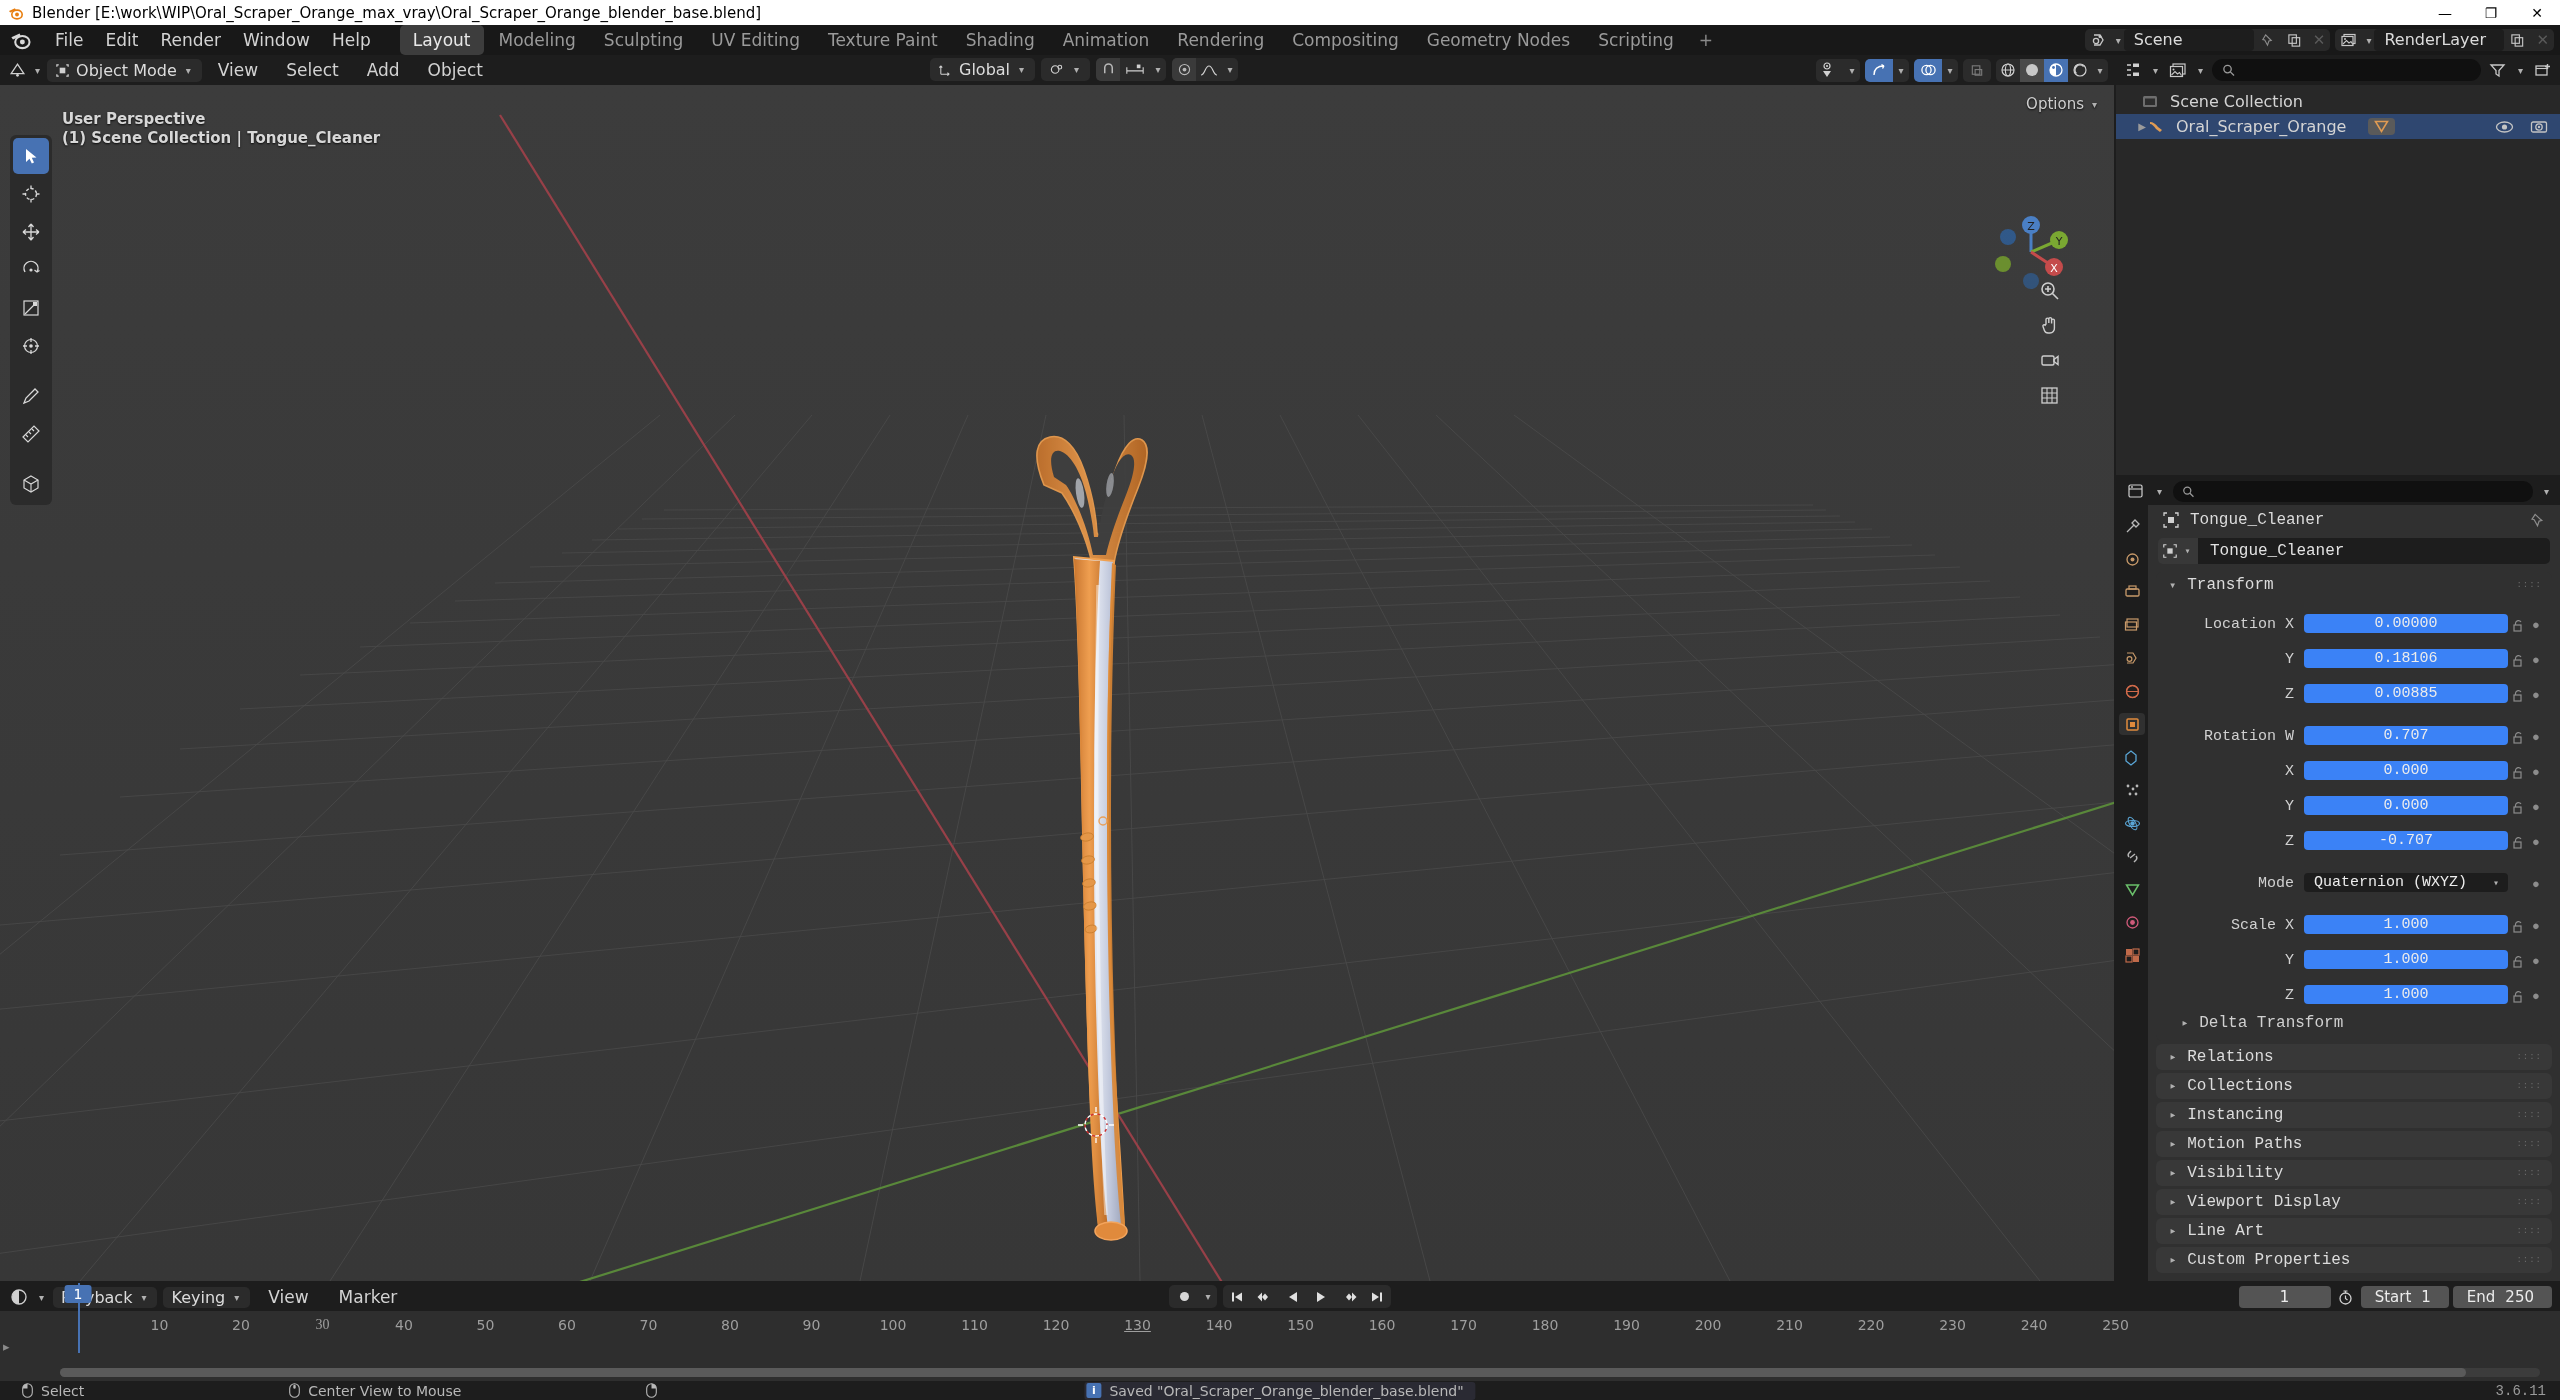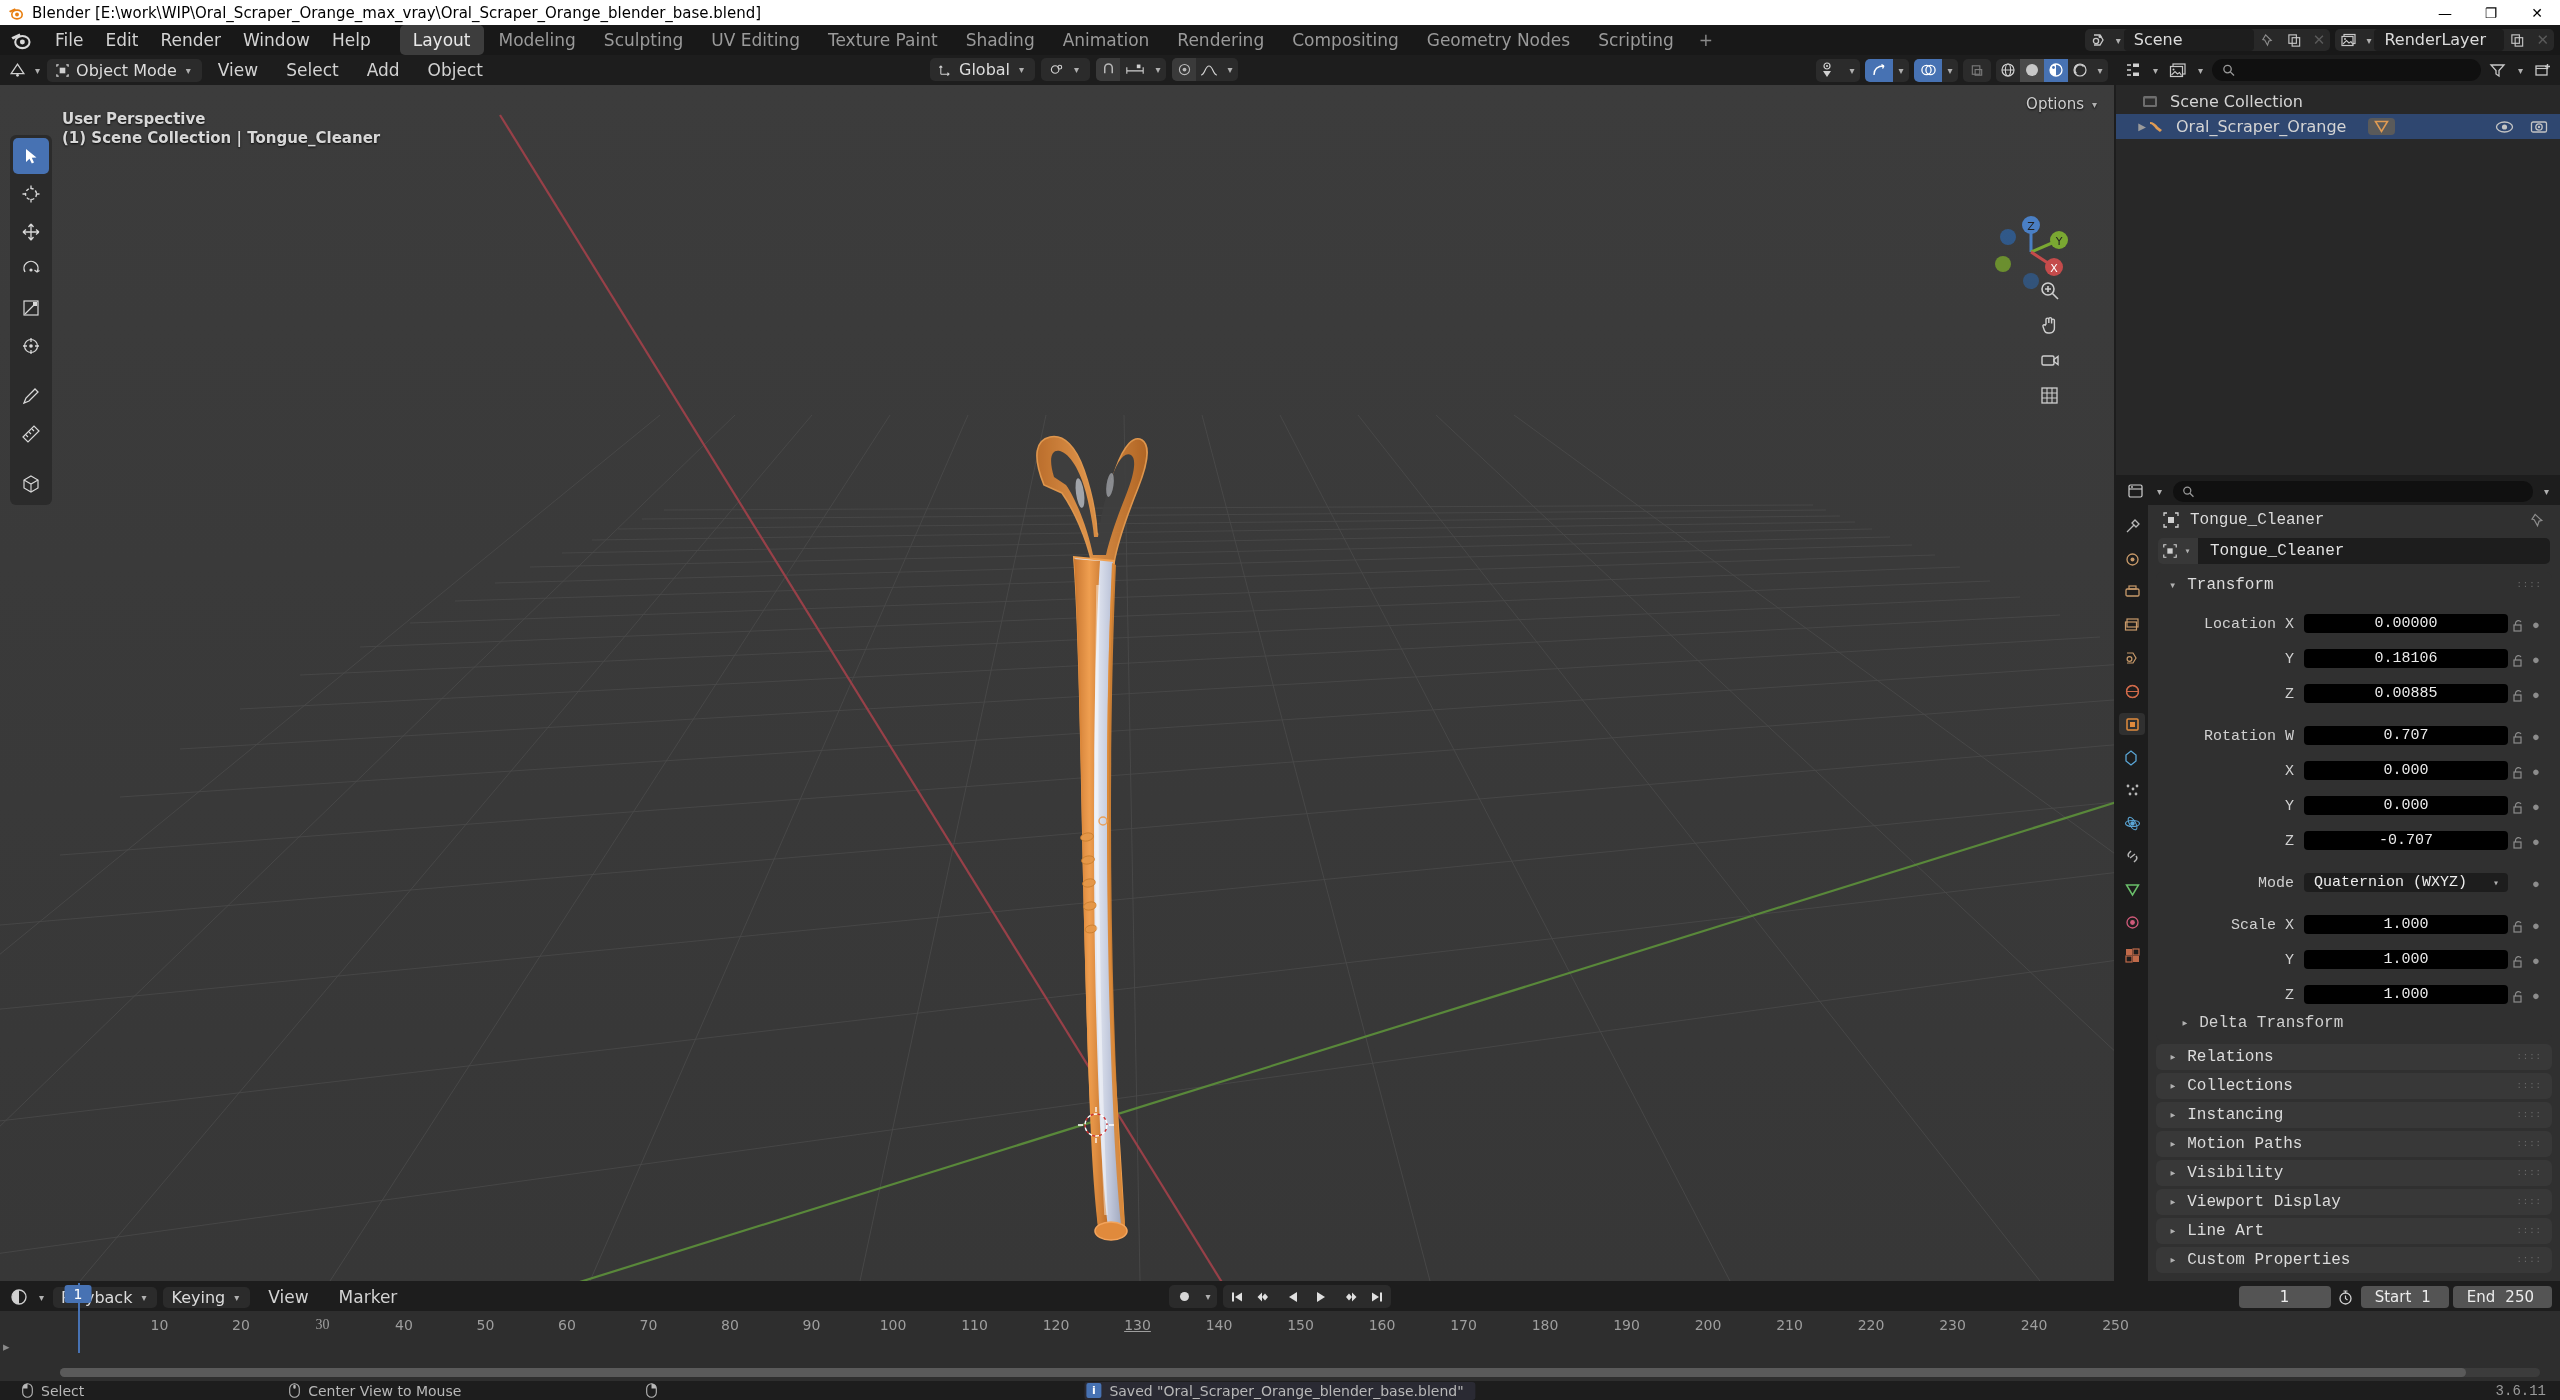--- a/index.html
+++ b/index.html
@@ -126,21 +126,21 @@
               padding-left:12px; font-size:16px; color:#e2e2e2; }
 
   .panel { margin:0 8px 3px 8px; background:#383838; border-radius:6px; }
   .panel-head { height:26px; display:flex; align-items:center; gap:8px; padding:0 10px; font-size:16px; color:#dcdcdc; position:relative; }
   .panel-head .grip { position:absolute; right:10px; color:#6a6a6a; font-size:9px; letter-spacing:1px; line-height:5px; }
   .panel-open { background:#303030; padding-bottom:6px; }
   .sub-head { height:24px; display:flex; align-items:center; gap:8px; padding-left:22px; font-size:16px; color:#d0d0d0; }
 
   .frow { display:flex; align-items:flex-end; height:19px; margin:16px 8px 0 0; }
   .flabel { width:148px; text-align:right; padding-right:10px; font-size:15px; color:#d0d0d0; }
-  .fval { flex:1; height:19px; background:#000000; border-radius:4px; display:flex; align-items:center;
+  .fval { flex:1; height:19px; background:#3b82f6; border-radius:4px; display:flex; align-items:center;
           justify-content:center; font-size:15px; color:#ececec; }
   .fval.dropdown { background:#1d1d1d; justify-content:flex-start; padding-left:10px; position:relative; }
   .fval.dropdown .dd-caret { position:absolute; right:9px; font-size:10px; color:#b0b0b0; }
   .flock { width:20px; display:flex; align-items:center; justify-content:center; color:#8c8c8c; }
   .fdot { width:16px; display:flex; align-items:center; justify-content:center; color:#8c8c8c; font-size:13px; }
   .gap6 { height:7px; }
 
   
   .timeline { position:absolute; left:0; top:1283px; width:2560px; height:98px; background:#282828; }
   .tl-header { height:28px; display:flex; align-items:center; gap:6px; padding-left:8px; background:#1d1d1d; }

